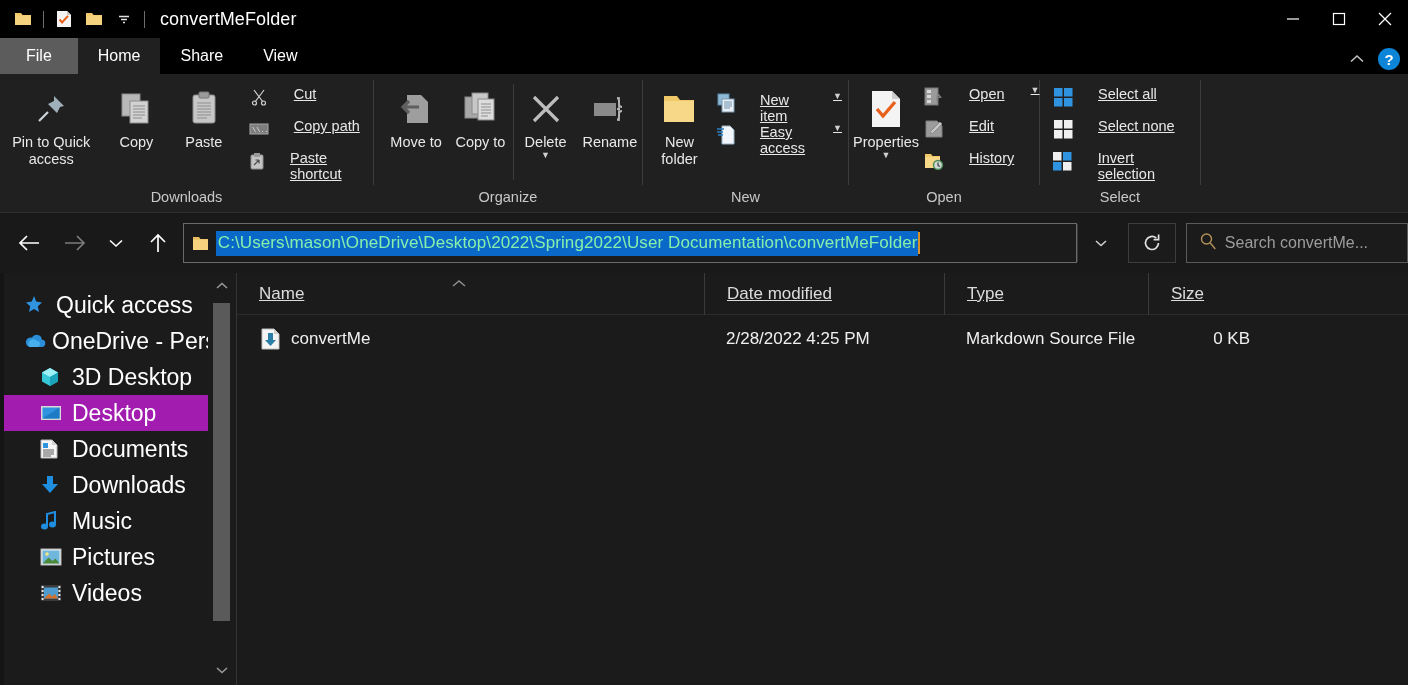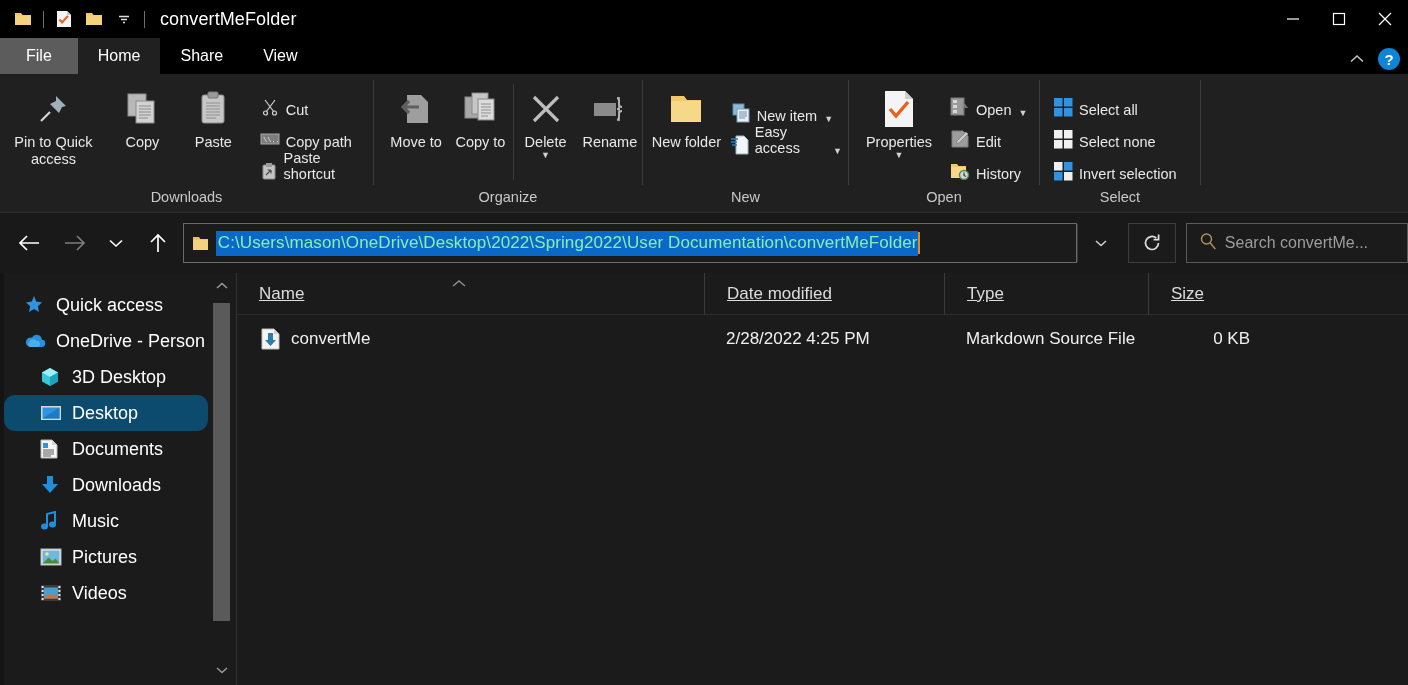--- a/index.html
+++ b/index.html
@@ -61,22 +61,22 @@
   }
   .group-sep { width: 1px; height: 105px; background: #3c3c3c; align-self: flex-start; margin-top: 6px; }
 
   .bigbtn {
     display: flex; flex-direction: column; align-items: center;
     width: 78px; padding-top: 6px; color: #e8e8e8; font-size: 14.5px; text-align: center;
     line-height: 17px;
   }
   .bigbtn .ico { height: 42px; display:flex; align-items:center; justify-content:center; margin-bottom: 4px; }
   .smallbtn {
-    display: flex; align-items: flex-end; gap: 5px; height: 32px;
-    color: #e8e8e8; font-size: 14.5px; padding-right: 6px;
+    display: flex; align-items: flex-start; gap: 24px; height: 32px;
+    color: #e8e8e8; font-size: 14.5px; padding-right: 6px; text-decoration: underline;
   }
   .smallbtn .ico { width: 22px; height: 22px; display:flex; align-items:center; justify-content:center; }
   .smallcol { display: flex; flex-direction: column; padding-top: 4px; }
   .caret-dn { font-size: 9px; color: #d0d0d0; line-height: 1; }
 
   
   .addressbar {
     position: absolute; left: 0; top: 213px; width: 1408px; height: 60px;
     background: #191919; display: flex; align-items: center;
   }
@@ -107,24 +107,24 @@
   .search-ph { color: #9d9d9d; font-size: 16px; }
 
   
   .main { position: absolute; left: 0; top: 273px; width: 1408px; height: 412px; background: #1b1b1b; display: flex; }
 
   .leftstrip { width: 4px; height: 412px; background: #141414; }
 
   .navpane { position: relative; width: 204px; height: 412px; background: #1b1b1b; padding-top: 14px; }
   .navrow {
     display: flex; align-items: center; height: 36px; padding-left: 20px;
-    color: #ffffff; font-size: 18px; white-space: nowrap; overflow: hidden;
+    color: #ffffff; font-size: 23px; white-space: nowrap; overflow: hidden;
   }
   .navrow.lvl2 { padding-left: 36px; }
-  .navrow.sel { background: #0c4a6e; border-radius: 11px; }
+  .navrow.sel { background: #a21caf; }
   .navrow .nico { width: 26px; display: flex; align-items: center; justify-content: flex-start; }
   .navrow .ntxt { margin-left: 6px; }
 
   .navscroll { position: relative; width: 28px; height: 412px; background: #1b1b1b; }
   .sb-arrow { width: 28px; height: 26px; display: flex; align-items: center; justify-content: center; }
   .sb-arrow.bot { position: absolute; bottom: 2px; left: 0; }
   .sb-track { position: absolute; left: 5px; top: 26px; width: 17px; height: 358px; background: #1b1b1b; }
   .sb-thumb { position: absolute; left: 5px; top: 30px; width: 17px; height: 318px; background: #5a5a5a; }
   .pane-div { width: 1px; height: 412px; background: #343434; }
 

